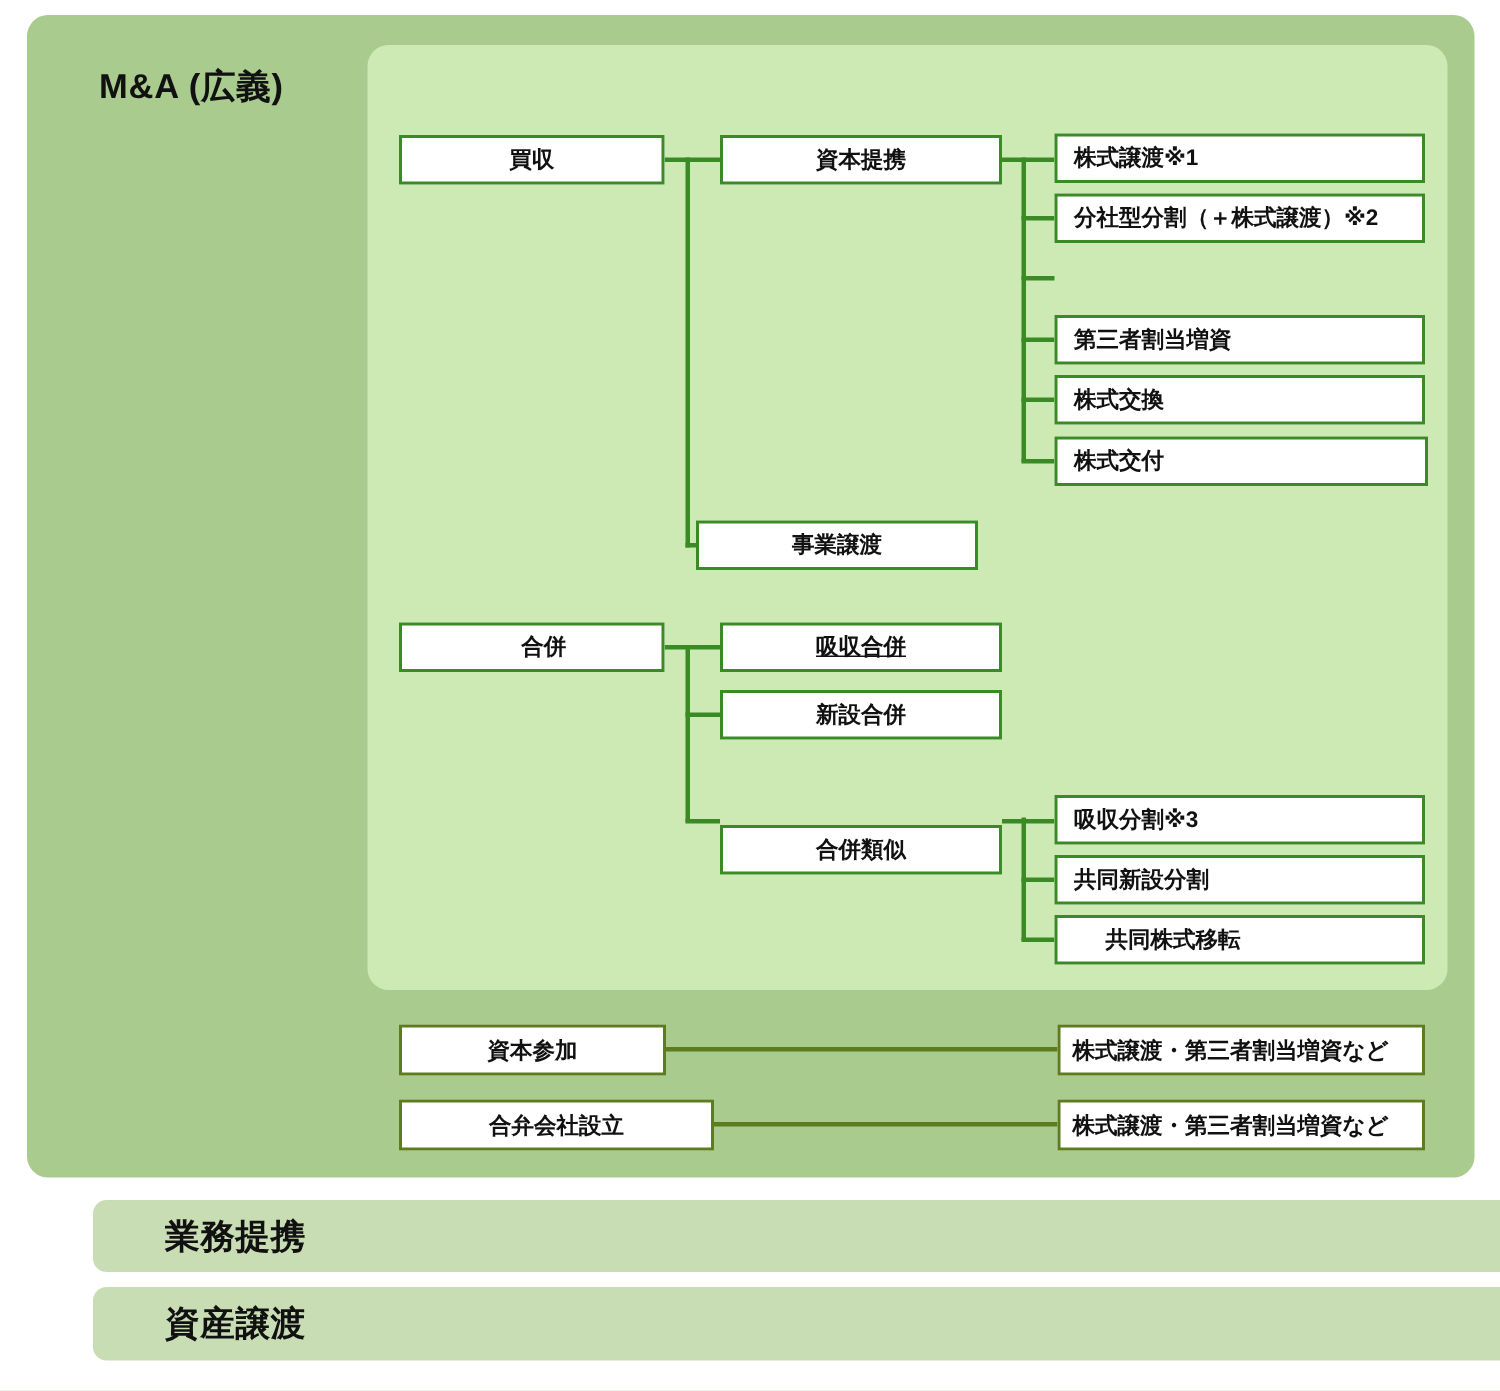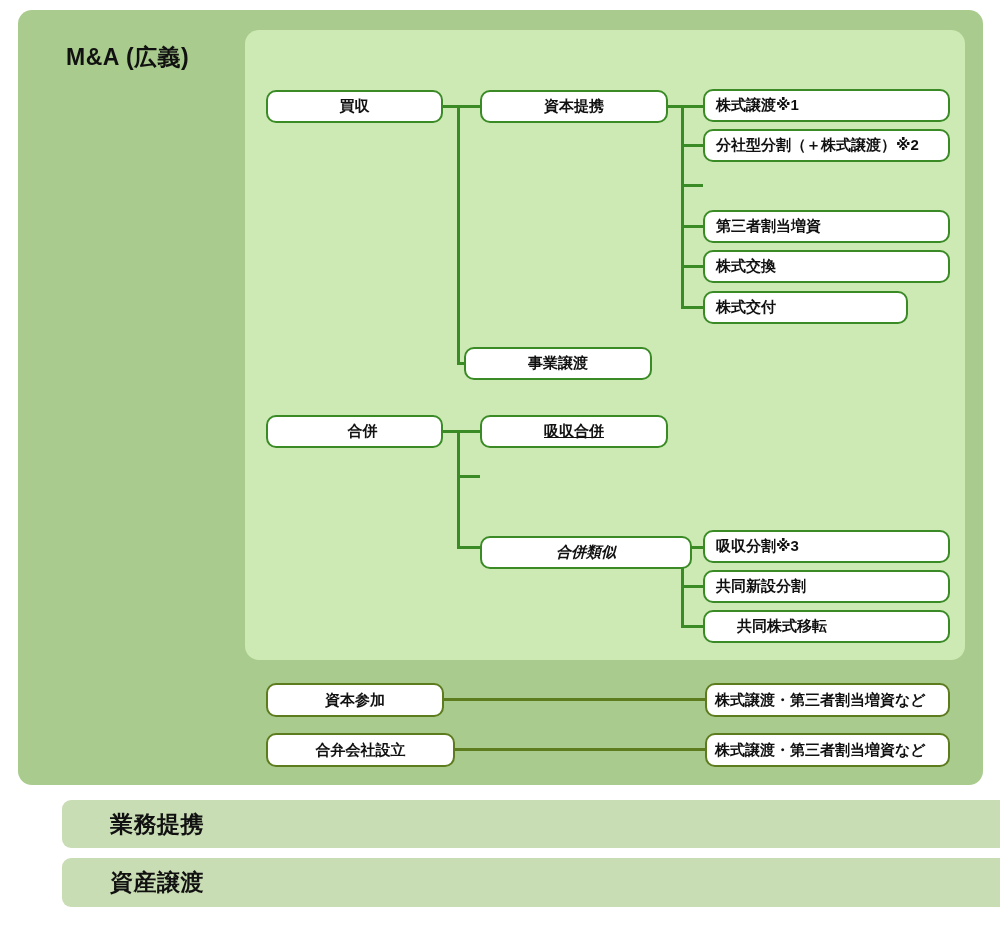--- a/index.html
+++ b/index.html
@@ -17,21 +17,21 @@
     position:relative;width:1000px;height:927px;background:var(--page-bg);
     font-family:"Liberation Sans","DejaVu Sans",sans-serif;color:var(--text);
     overflow:hidden;
   }
   .outer-box{position:absolute;left:18px;top:10px;width:965px;height:775px;
     background:var(--outer-bg);border-radius:14px;}
   .inner-box{position:absolute;left:245px;top:30px;width:720px;height:630px;
     background:var(--inner-bg);border-radius:14px;}
   .section-title{position:absolute;font-size:23px;font-weight:bold;letter-spacing:0.5px;}
   .node{position:absolute;background:var(--node-bg);border:2.5px solid var(--node-border);
-    border-radius:10px;box-sizing:border-box;display:flex;align-items:center;
+    border-radius:0;box-sizing:border-box;display:flex;align-items:center;
     font-size:15px;font-weight:bold;white-space:nowrap;}
   .node.centered{justify-content:center;}
   .node.leaf{padding-left:11px;}
   .node.olive{border-color:var(--olive);}
   .node.tight{padding-left:8px;}
   .hline,.vline{position:absolute;background:var(--node-border);}
   .hline.olive,.vline.olive{background:var(--olive);}
   .bar{position:absolute;left:18px;width:965px;background:var(--bar-bg);border-radius:9px;
     display:flex;align-items:center;padding-left:48px;box-sizing:border-box;
     font-size:23px;font-weight:bold;letter-spacing:0.5px;margin-left:44px;}
@@ -69,33 +69,34 @@
   <div class="hline" style="left:681px;top:625px;width:22px;height:3px;"></div>
 
   <div class="hline olive" style="left:444px;top:698px;width:262px;height:3px;"></div>
   <div class="hline olive" style="left:444px;top:748px;width:262px;height:3px;"></div>
 
   <div class="node centered" style="left:266px;top:90px;width:177px;height:33px;">買収</div>
   <div class="node centered" style="left:480px;top:90px;width:188px;height:33px;">資本提携</div>
   <div class="node centered" style="left:464px;top:347px;width:188px;height:33px;">事業譲渡</div>
   <div class="node centered" style="left:266px;top:415px;width:177px;height:33px;padding-left:16px;">合併</div>
   <div class="node centered" style="left:480px;top:415px;width:188px;height:33px;text-decoration:underline;">吸収合併</div>
-  <div class="node centered" style="left:480px;top:536px;width:212px;height:33px;font-style:italic;">合併類似</div>
+  <div class="node centered" style="left:480px;top:460px;width:188px;height:33px;">新設合併</div>
+  <div class="node centered" style="left:480px;top:550px;width:188px;height:33px;">合併類似</div>
 
   <div class="node leaf" style="left:703px;top:89px;width:247px;height:33px;">株式譲渡※1</div>
   <div class="node leaf" style="left:703px;top:129px;width:247px;height:33px;">分社型分割（＋株式譲渡）※2</div>
   <div class="node leaf" style="left:703px;top:210px;width:247px;height:33px;">第三者割当増資</div>
   <div class="node leaf" style="left:703px;top:250px;width:247px;height:33px;">株式交換</div>
-  <div class="node leaf" style="left:703px;top:291px;width:205px;height:33px;">株式交付</div>
+  <div class="node leaf" style="left:703px;top:291px;width:249px;height:33px;">株式交付</div>
 
   <div class="node leaf" style="left:703px;top:530px;width:247px;height:33px;">吸収分割※3</div>
   <div class="node leaf" style="left:703px;top:570px;width:247px;height:33px;">共同新設分割</div>
   <div class="node leaf" style="left:703px;top:610px;width:247px;height:33px;padding-left:32px;">共同株式移転</div>
 
   <div class="node olive centered" style="left:266px;top:683px;width:178px;height:34px;">資本参加</div>
   <div class="node olive leaf tight" style="left:705px;top:683px;width:245px;height:34px;">株式譲渡・第三者割当増資など</div>
-  <div class="node olive centered" style="left:266px;top:733px;width:189px;height:34px;">合弁会社設立</div>
+  <div class="node olive centered" style="left:266px;top:733px;width:210px;height:34px;">合弁会社設立</div>
   <div class="node olive leaf tight" style="left:705px;top:733px;width:245px;height:34px;">株式譲渡・第三者割当増資など</div>
 
   <div class="bar" style="top:800px;height:48px;">業務提携</div>
   <div class="bar" style="top:858px;height:49px;">資産譲渡</div>
 
 </div>
 
 </body></html>

